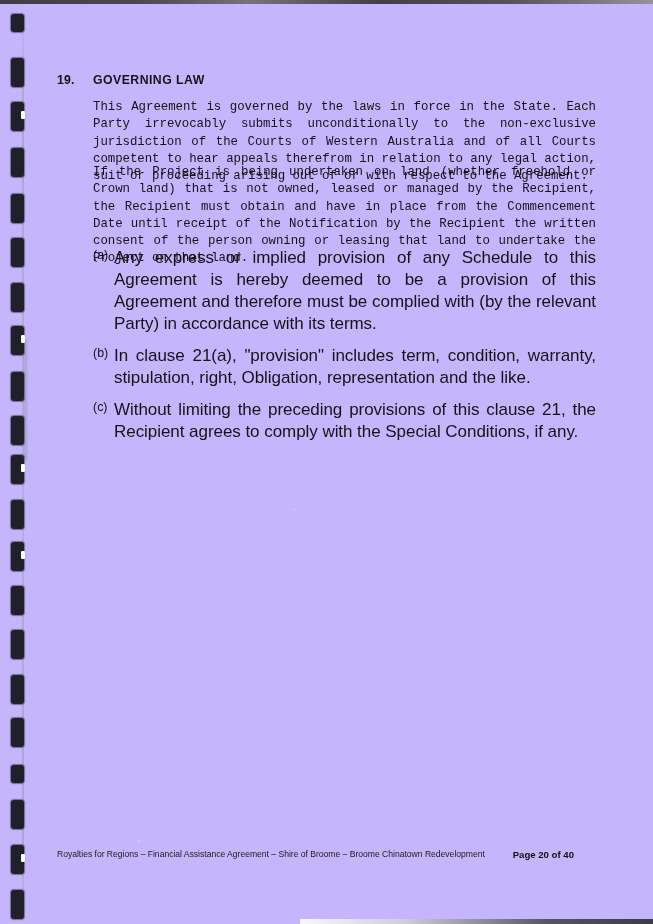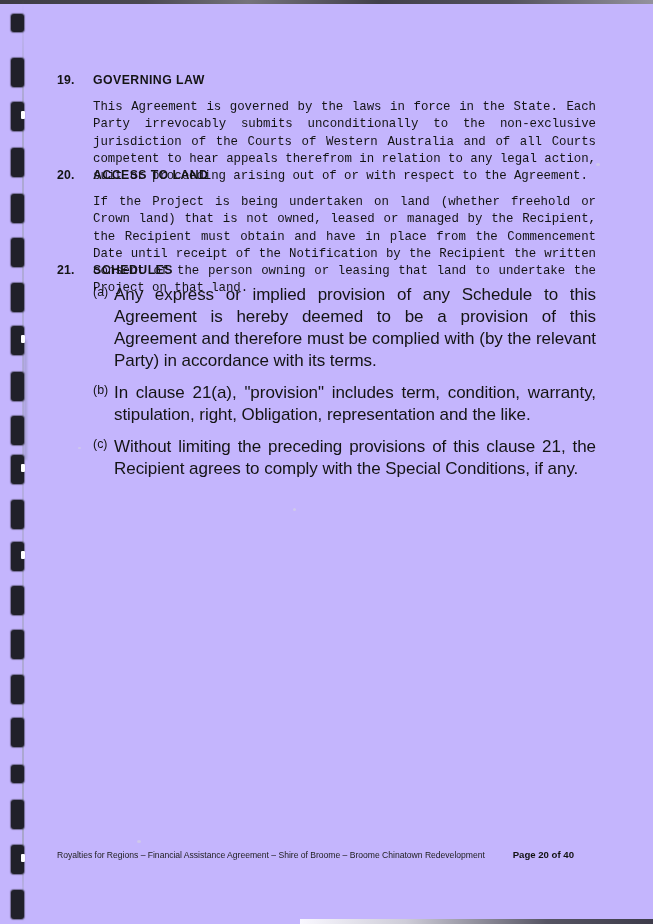--- a/index.html
+++ b/index.html
@@ -130,21 +130,21 @@
     text-justify: inter-word;
     letter-spacing: -0.05px;
   }
   
   .footer {
     position: absolute;
     left: 57px;
     top: 849px;
     width: 539px;
     display: flex;
-    align-items: center;
+    align-items: flex-start;
     justify-content: space-between;
   }
   .footer-left {
     font-size: 8.6px;
     letter-spacing: -0.02px;
     color: #1d1d1d;
   }
   .footer-right {
     font-size: 9.6px;
     font-weight: bold;
@@ -201,32 +201,24 @@
 
     <section class="clause" style="top:57px;">
       <div class="clause-head">
         <span class="clause-num">19.</span>
         <span class="clause-title">GOVERNING LAW</span>
       </div>
       <p class="clause-text">This Agreement is governed by the laws in force in the State. Each Party irrevocably submits unconditionally to the non-exclusive jurisdiction of the Courts of Western Australia and of all Courts competent to hear appeals therefrom in relation to any legal action, suit or proceeding arising out of or with respect to the Agreement.</p>
     </section>
 
     <section class="clause" style="top:152px;">
-      <div class="clause-head">
-        <span class="clause-num">20.</span>
-        <span class="clause-title">ACCESS TO LAND</span>
-      </div>
       <p class="clause-text">If the Project is being undertaken on land (whether freehold or Crown land) that is not owned, leased or managed by the Recipient, the Recipient must obtain and have in place from the Commencement Date until receipt of the Notification by the Recipient the written consent of the person owning or leasing that land to undertake the Project on that land.</p>
     </section>
 
     <section class="clause" style="top:247px;">
-      <div class="clause-head">
-        <span class="clause-num">21.</span>
-        <span class="clause-title">SCHEDULES</span>
-      </div>
       <div class="sub-list">
         <div class="sub-item">
           <span class="sub-marker">(a)</span>
           <span class="sub-text">Any express or implied provision of any Schedule to this Agreement is hereby deemed to be a provision of this Agreement and therefore must be complied with (by the relevant Party) in accordance with its terms.</span>
         </div>
         <div class="sub-item">
           <span class="sub-marker">(b)</span>
           <span class="sub-text">In clause 21(a), "provision" includes term, condition, warranty, stipulation, right, Obligation, representation and the like.</span>
         </div>
         <div class="sub-item">

